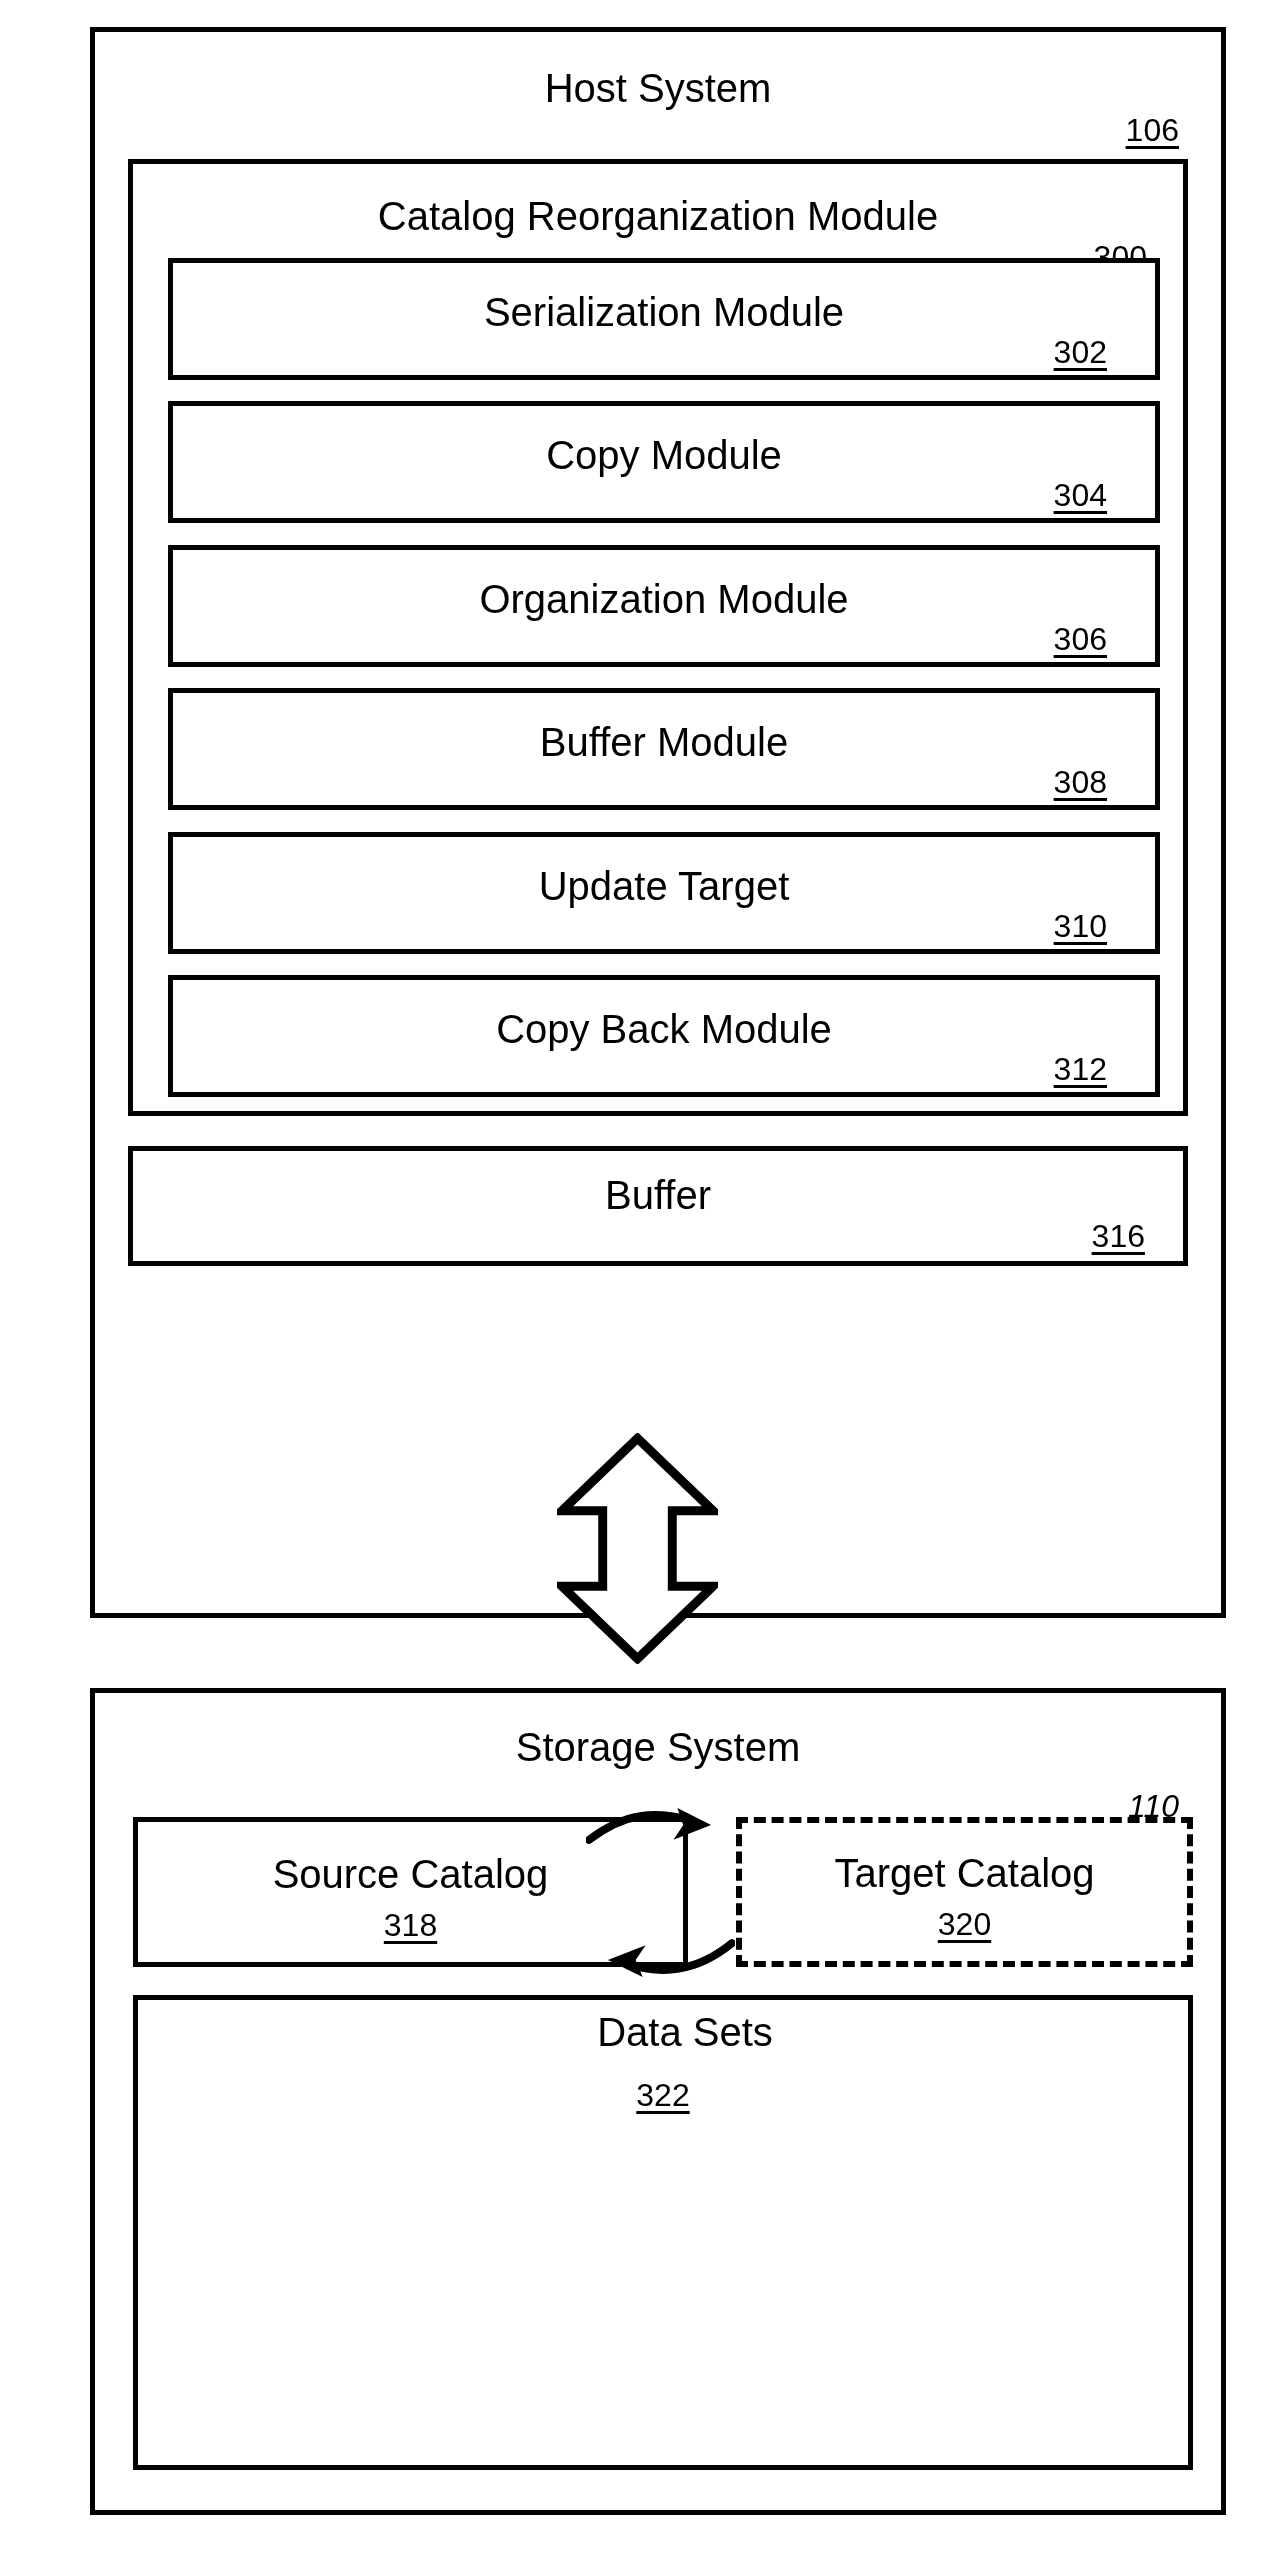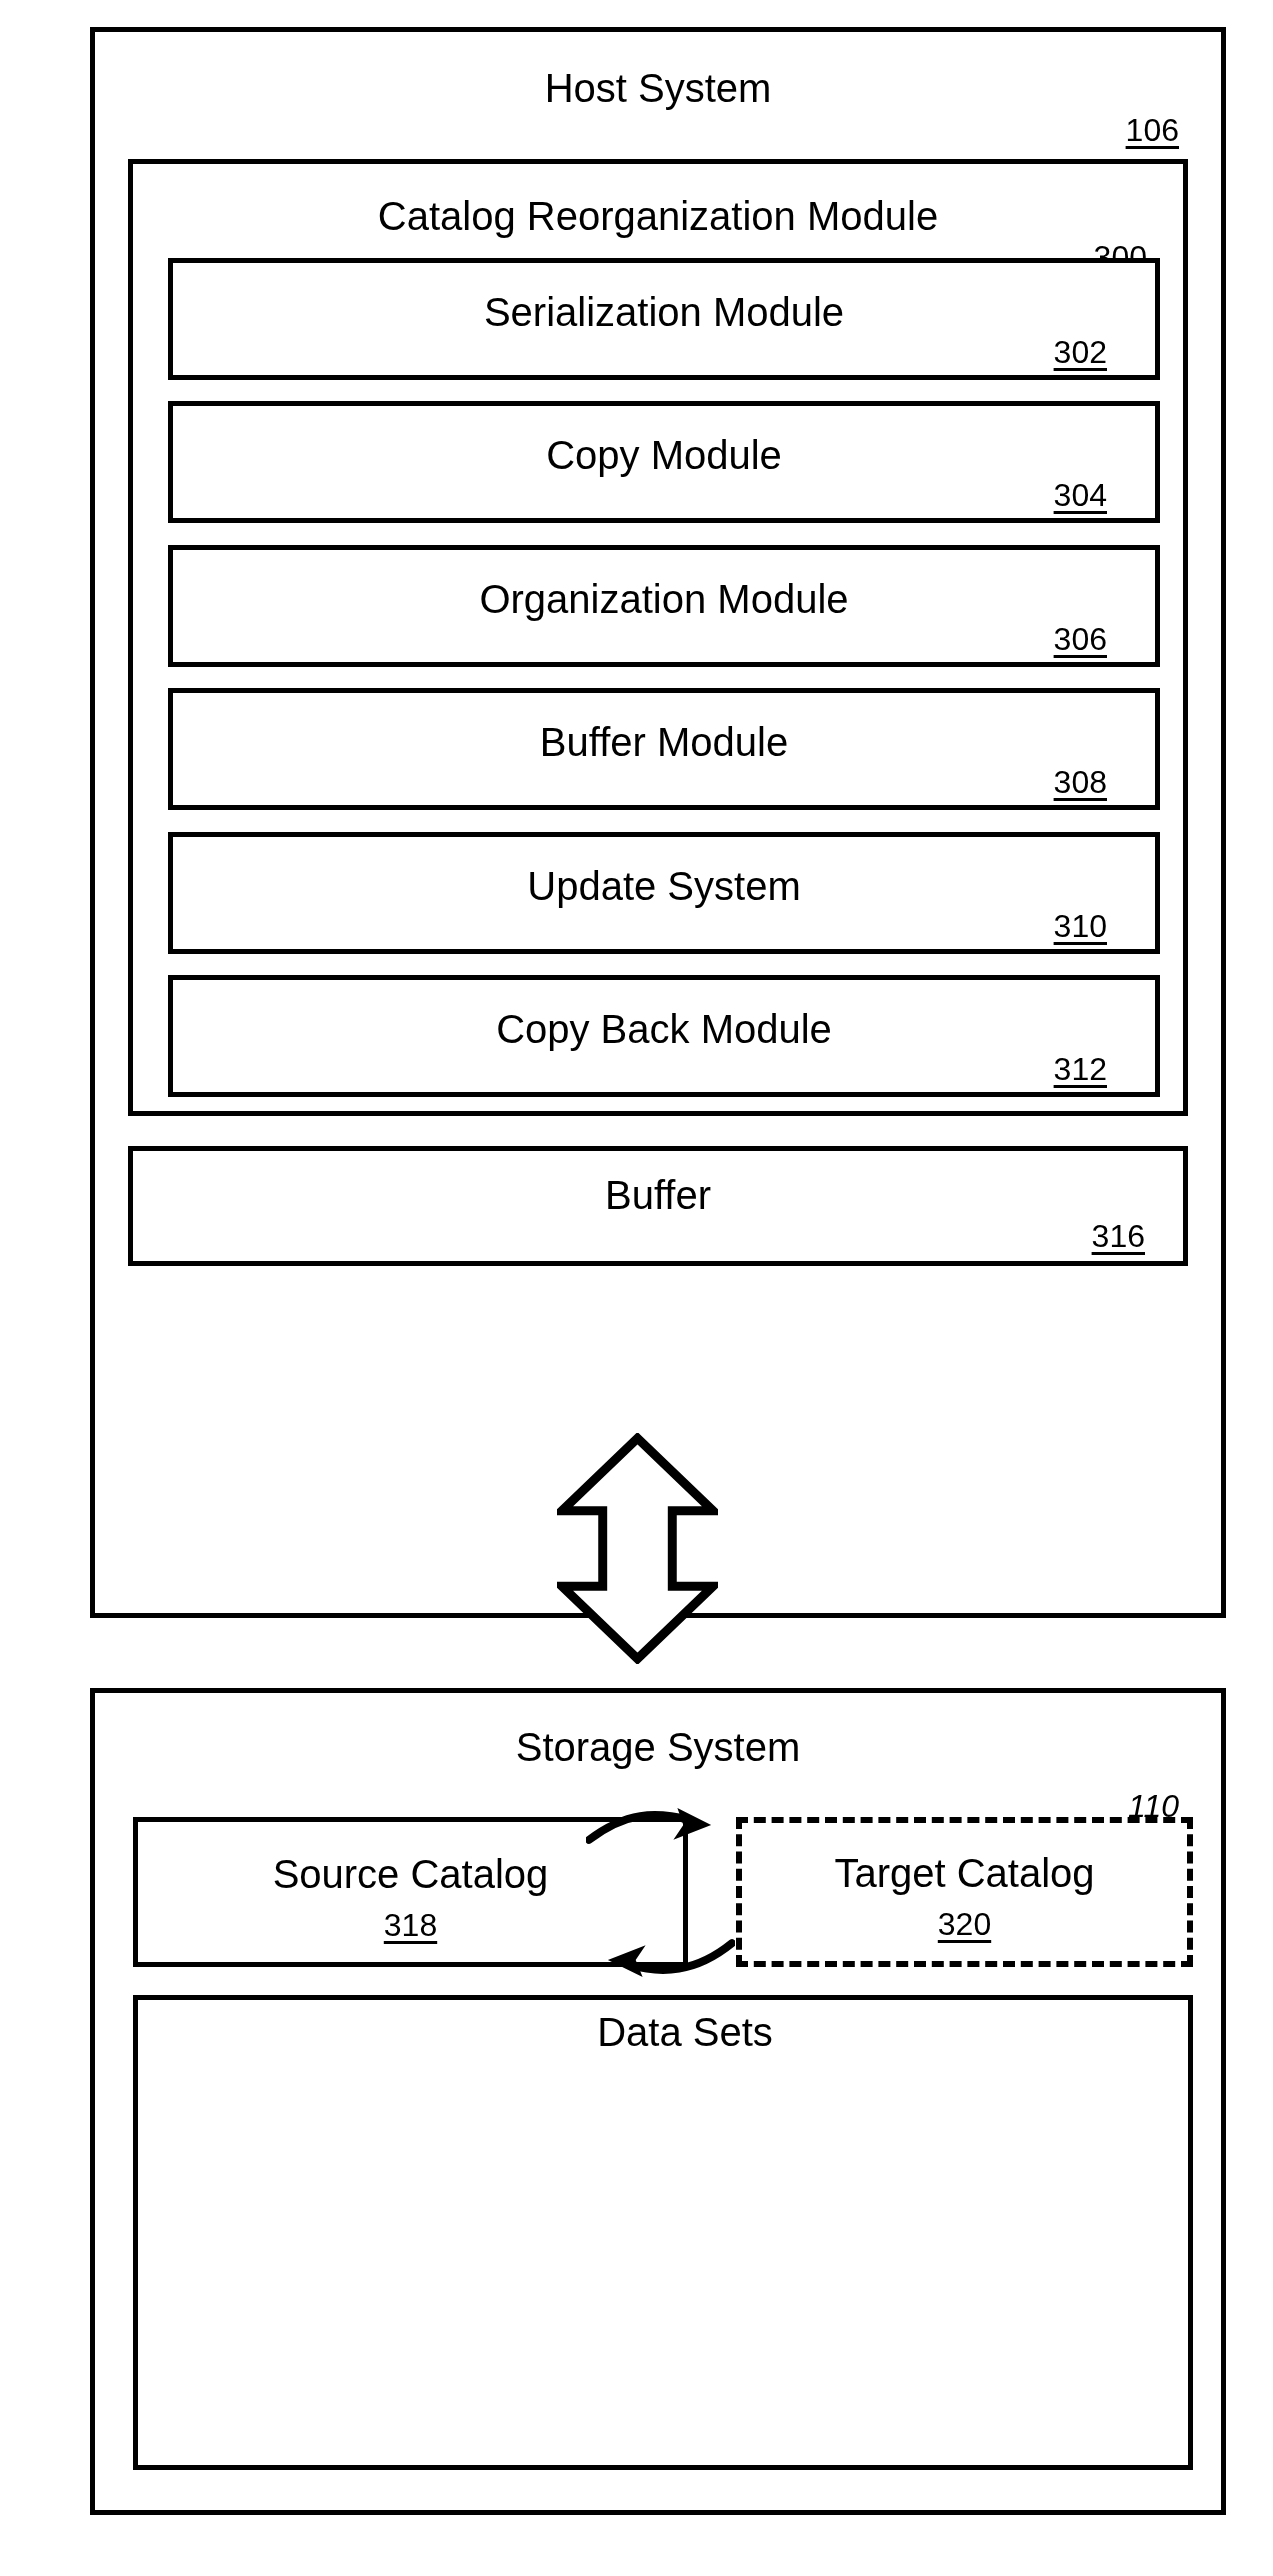--- a/index.html
+++ b/index.html
@@ -197,21 +197,21 @@
         <div class="title">Organization Module</div>
         <div class="refnum">306</div>
       </div>
 
       <div class="box module" id="module-308">
         <div class="title">Buffer Module</div>
         <div class="refnum">308</div>
       </div>
 
       <div class="box module" id="module-310">
-        <div class="title">Update System</div>
+        <div class="title">Update Target</div>
         <div class="refnum">310</div>
       </div>
 
       <div class="box module" id="module-312">
         <div class="title">Copy Back Module</div>
         <div class="refnum">312</div>
       </div>
     </div>
 
     <div class="box" id="buffer-box">
@@ -245,20 +245,21 @@
       <div class="refnum center">318</div>
     </div>
 
     <div class="box dashed" id="target-catalog">
       <div class="title">Target Catalog</div>
       <div class="refnum center">320</div>
     </div>
 
     <div class="box" id="data-sets">
       <div class="title">Data Sets</div>
+      <div class="refnum center">322</div>
     </div>
   </div>
 
   <div id="catalog-exchange-arrows">
     <svg width="149" height="181" viewBox="0 0 150 182" xmlns="http://www.w3.org/2000/svg">
 
       <g>
         <path d="M 3 38 C 40 10, 70 9, 104 18" fill="none" stroke="#000000" stroke-width="8" stroke-linecap="round"></path>
         <path d="M 126 23 L 92 6 L 98 23 L 88 38 Z" fill="#000000"></path>
       </g>

